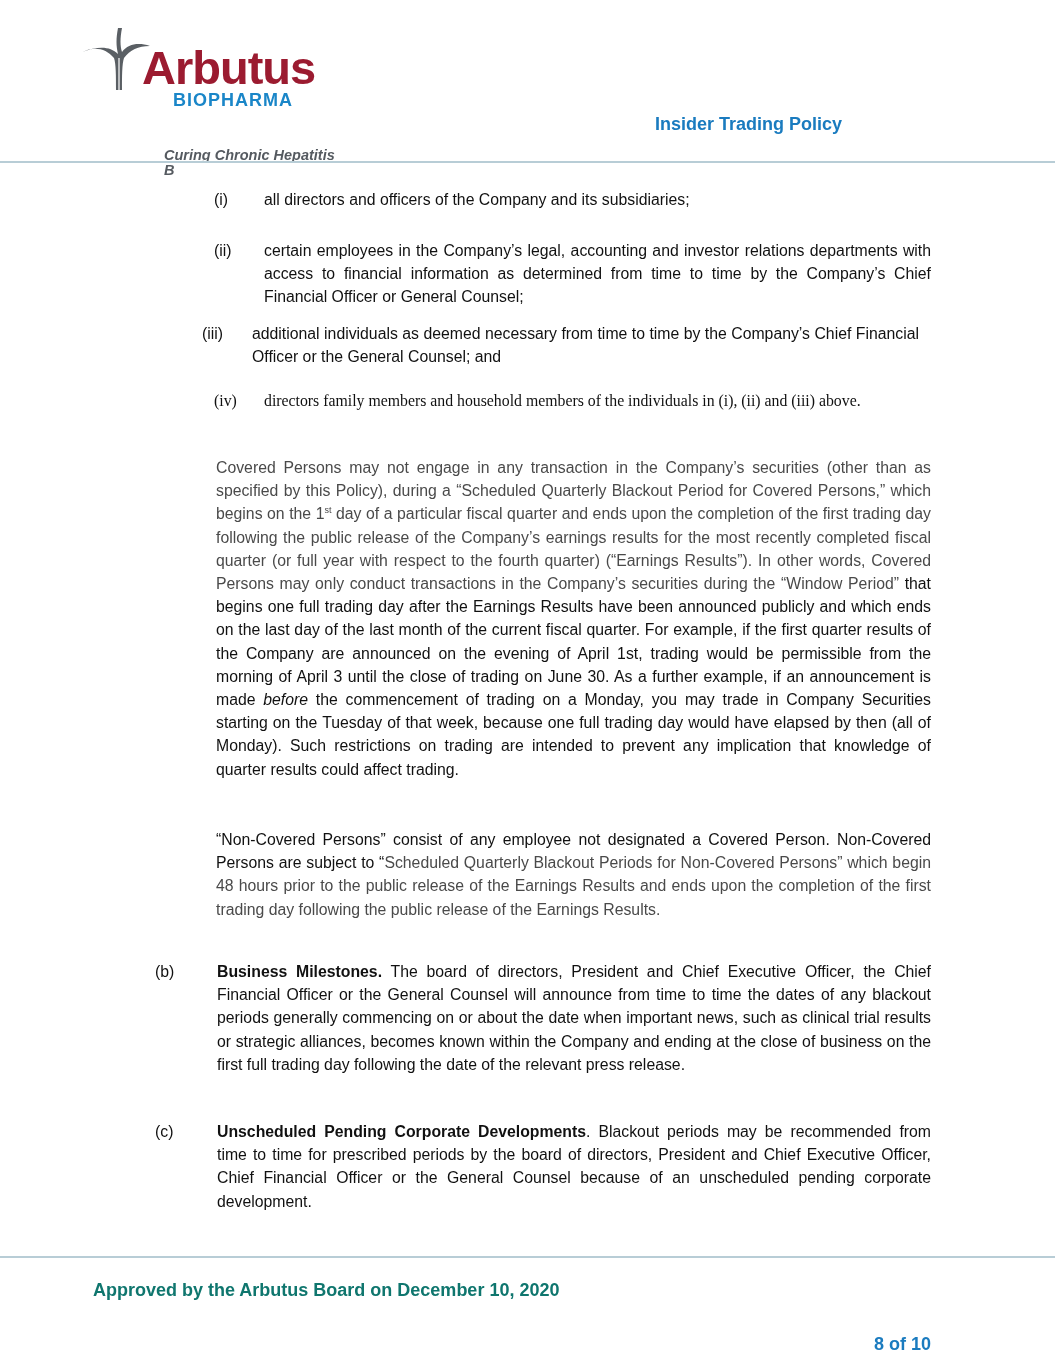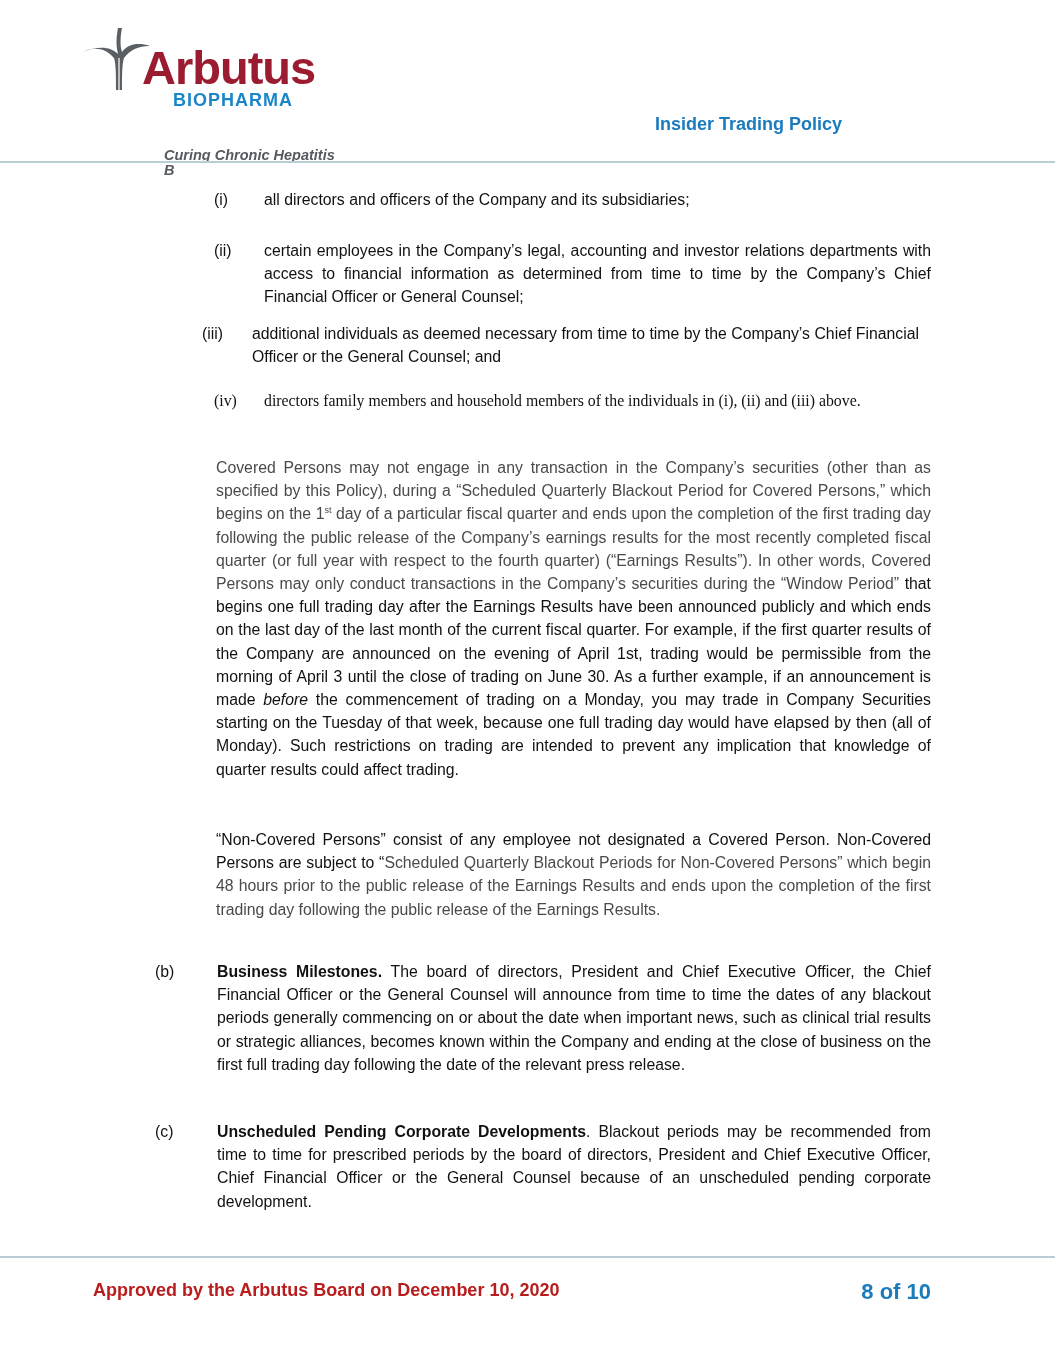--- a/index.html
+++ b/index.html
@@ -22,22 +22,22 @@
   .content { position:absolute; left:0; top:0; width:1055px; }
   .p { position:absolute; font-size:15.8px; line-height:23.2px; text-align:justify; }
   .p span.num { position:absolute; }
   .list-item .num { left:-50px; }
   .gray { color:#4a4a4a; }
   .dark { color:#111; }
   sup { font-size:9px; line-height:0; vertical-align:super; }
   b { font-weight:bold;margin-top:16px; }
 
   .footer-left { position:absolute; left:93px; top:1281px; font-size:18px; font-weight:bold;
-                 color:#b91c1c; line-height:1; }
-  .footer-right { position:absolute; right:124px; top:1281px; font-size:22px; font-weight:bold;
+                 color:#0f766e; line-height:1; }
+  .footer-right { position:absolute; right:124px; top:1335px; font-size:18px; font-weight:bold;
                   color:#1a7bbf; line-height:1;margin-left:21px; }
 </style>
 </head>
 <body>
 
 <div class="header">
   <div class="logo">
     <svg width="70" height="70" viewBox="0 0 70 70">
       <path d="M2 28 C14 22 26 24 34 34 C36 40 36 52 36 66 L42 66 C42 52 42 40 44 34 C50 26 58 22 70 22 C58 18 48 20 42 28 C40 22 40 14 42 4 L38 4 C36 14 36 22 38 30 C30 22 18 22 2 28 Z" fill="#5a5f64"></path>
       <path d="M38 34 C38 44 38 54 38 66 L40 66 C40 54 40 44 40 34 Z" fill="#ffffff" opacity="0.6"></path>

